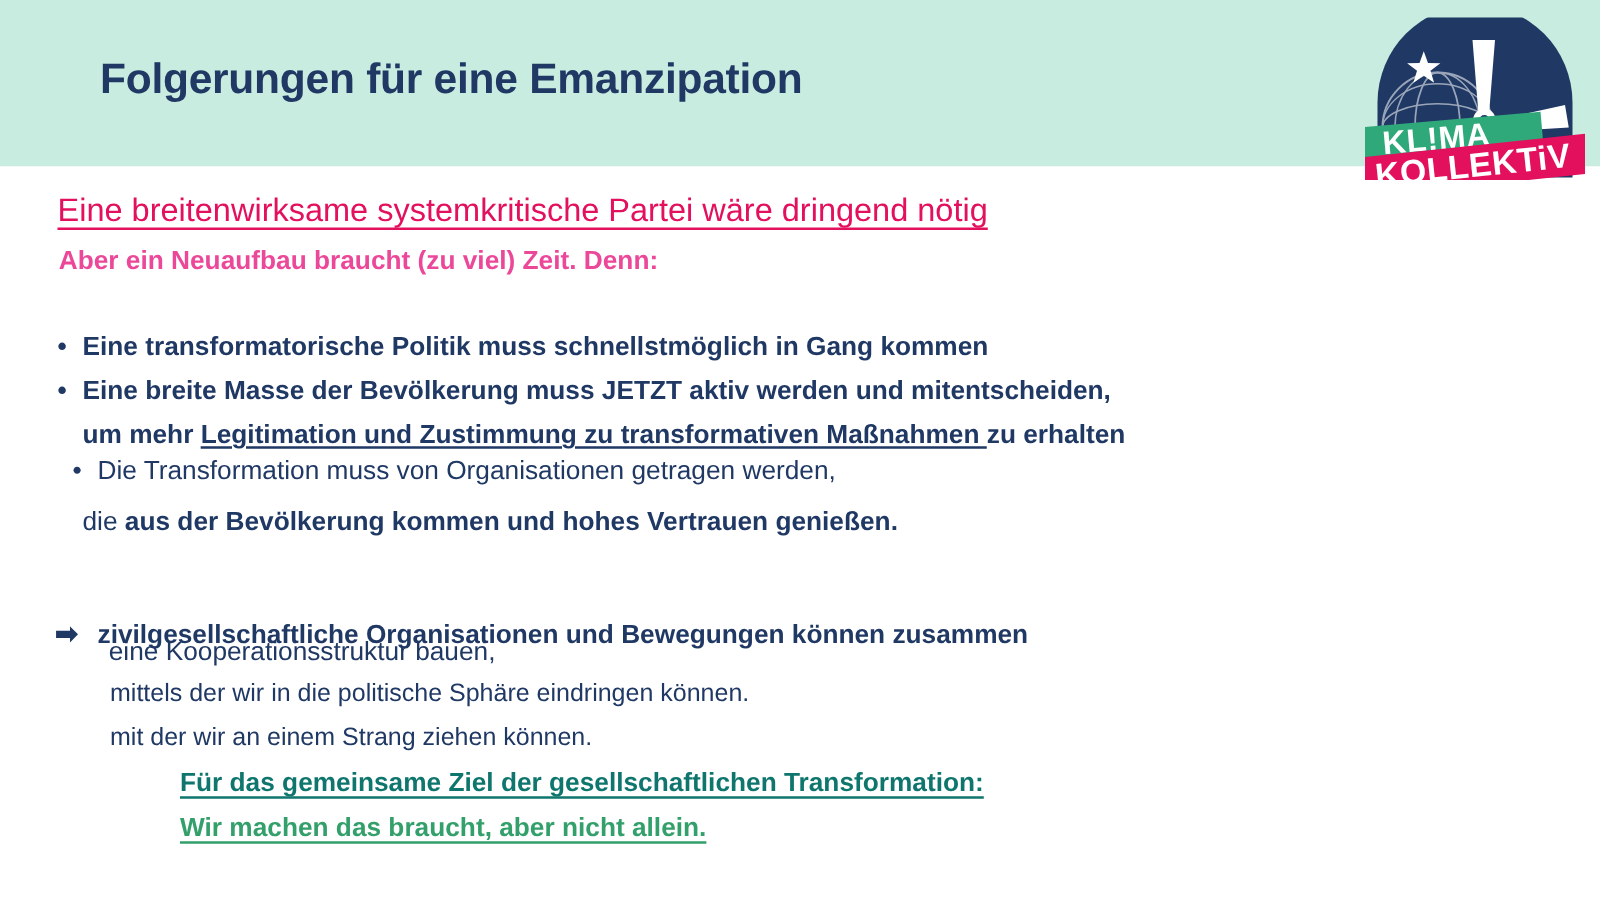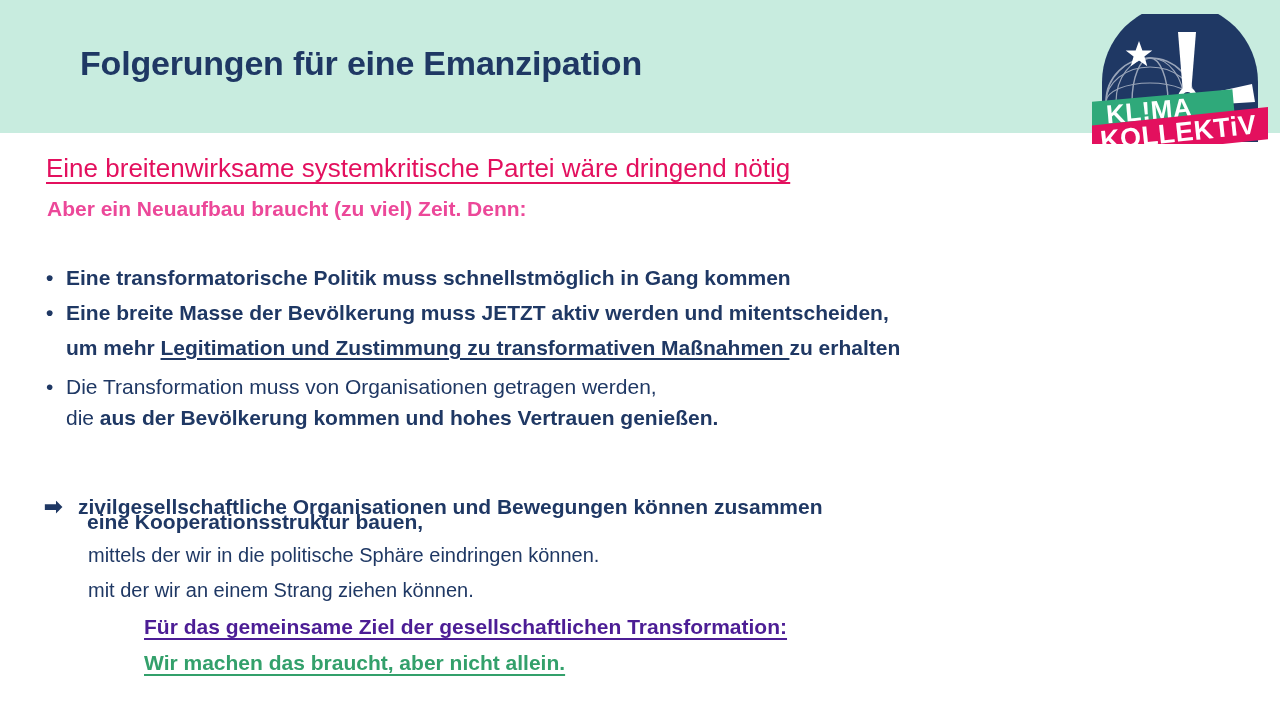--- a/index.html
+++ b/index.html
@@ -80,21 +80,21 @@
   }
 
   .bullet-row {
     left: 46px;
     font-size: 21px;
     color: #1f3864;
   }
   .b1 { top: 134px; font-weight: bold; }
   .b2 { top: 169px; font-weight: bold; }
   .b2b { left: 66px; top: 204px; font-size: 21px; font-weight: bold; }
-  .b3 { top: 243px; font-weight: normal; }
+  .b3 { top: 233px; font-weight: normal; margin-left: 12px; }
   .b3b { left: 66px; top: 274px; font-size: 21px; font-weight: normal; }
 
   .bullet-dot {
     display: inline-block;
     width: 20px;
     color: #1f3864;
   }
   .arrow-glyph {
     display: inline-block;
     width: 34px;
@@ -107,30 +107,30 @@
   .normal { font-weight: normal; }
 
   .arrow-row {
     left: 44px;
     top: 343px;
     font-size: 21px;
     font-weight: bold;
     color: #1f3864;
     margin-top: 20px;
   }
-  .ar2 { left: 87px; top: 378px; font-size: 21px; font-weight: bold; }
+  .ar2 { left: 87px; top: 378px; font-size: 21px; font-weight: normal; }
   .ar3 { left: 88px; top: 412px; font-size: 20px; font-weight: normal; }
   .ar4 { left: 88px; top: 447px; font-size: 20px; font-weight: normal; }
 
   .goal-1 {
     left: 144px;
     top: 483px;
     font-size: 21px;
     font-weight: bold;
-    color: #4c1d95;
+    color: #0f766e;
     text-decoration: underline;
     text-underline-offset: 4px;
     text-decoration-thickness: 2px;
   }
   .goal-2 {
     left: 144px;
     top: 519px;
     font-size: 21px;
     font-weight: bold;
     color: #33a06b;

